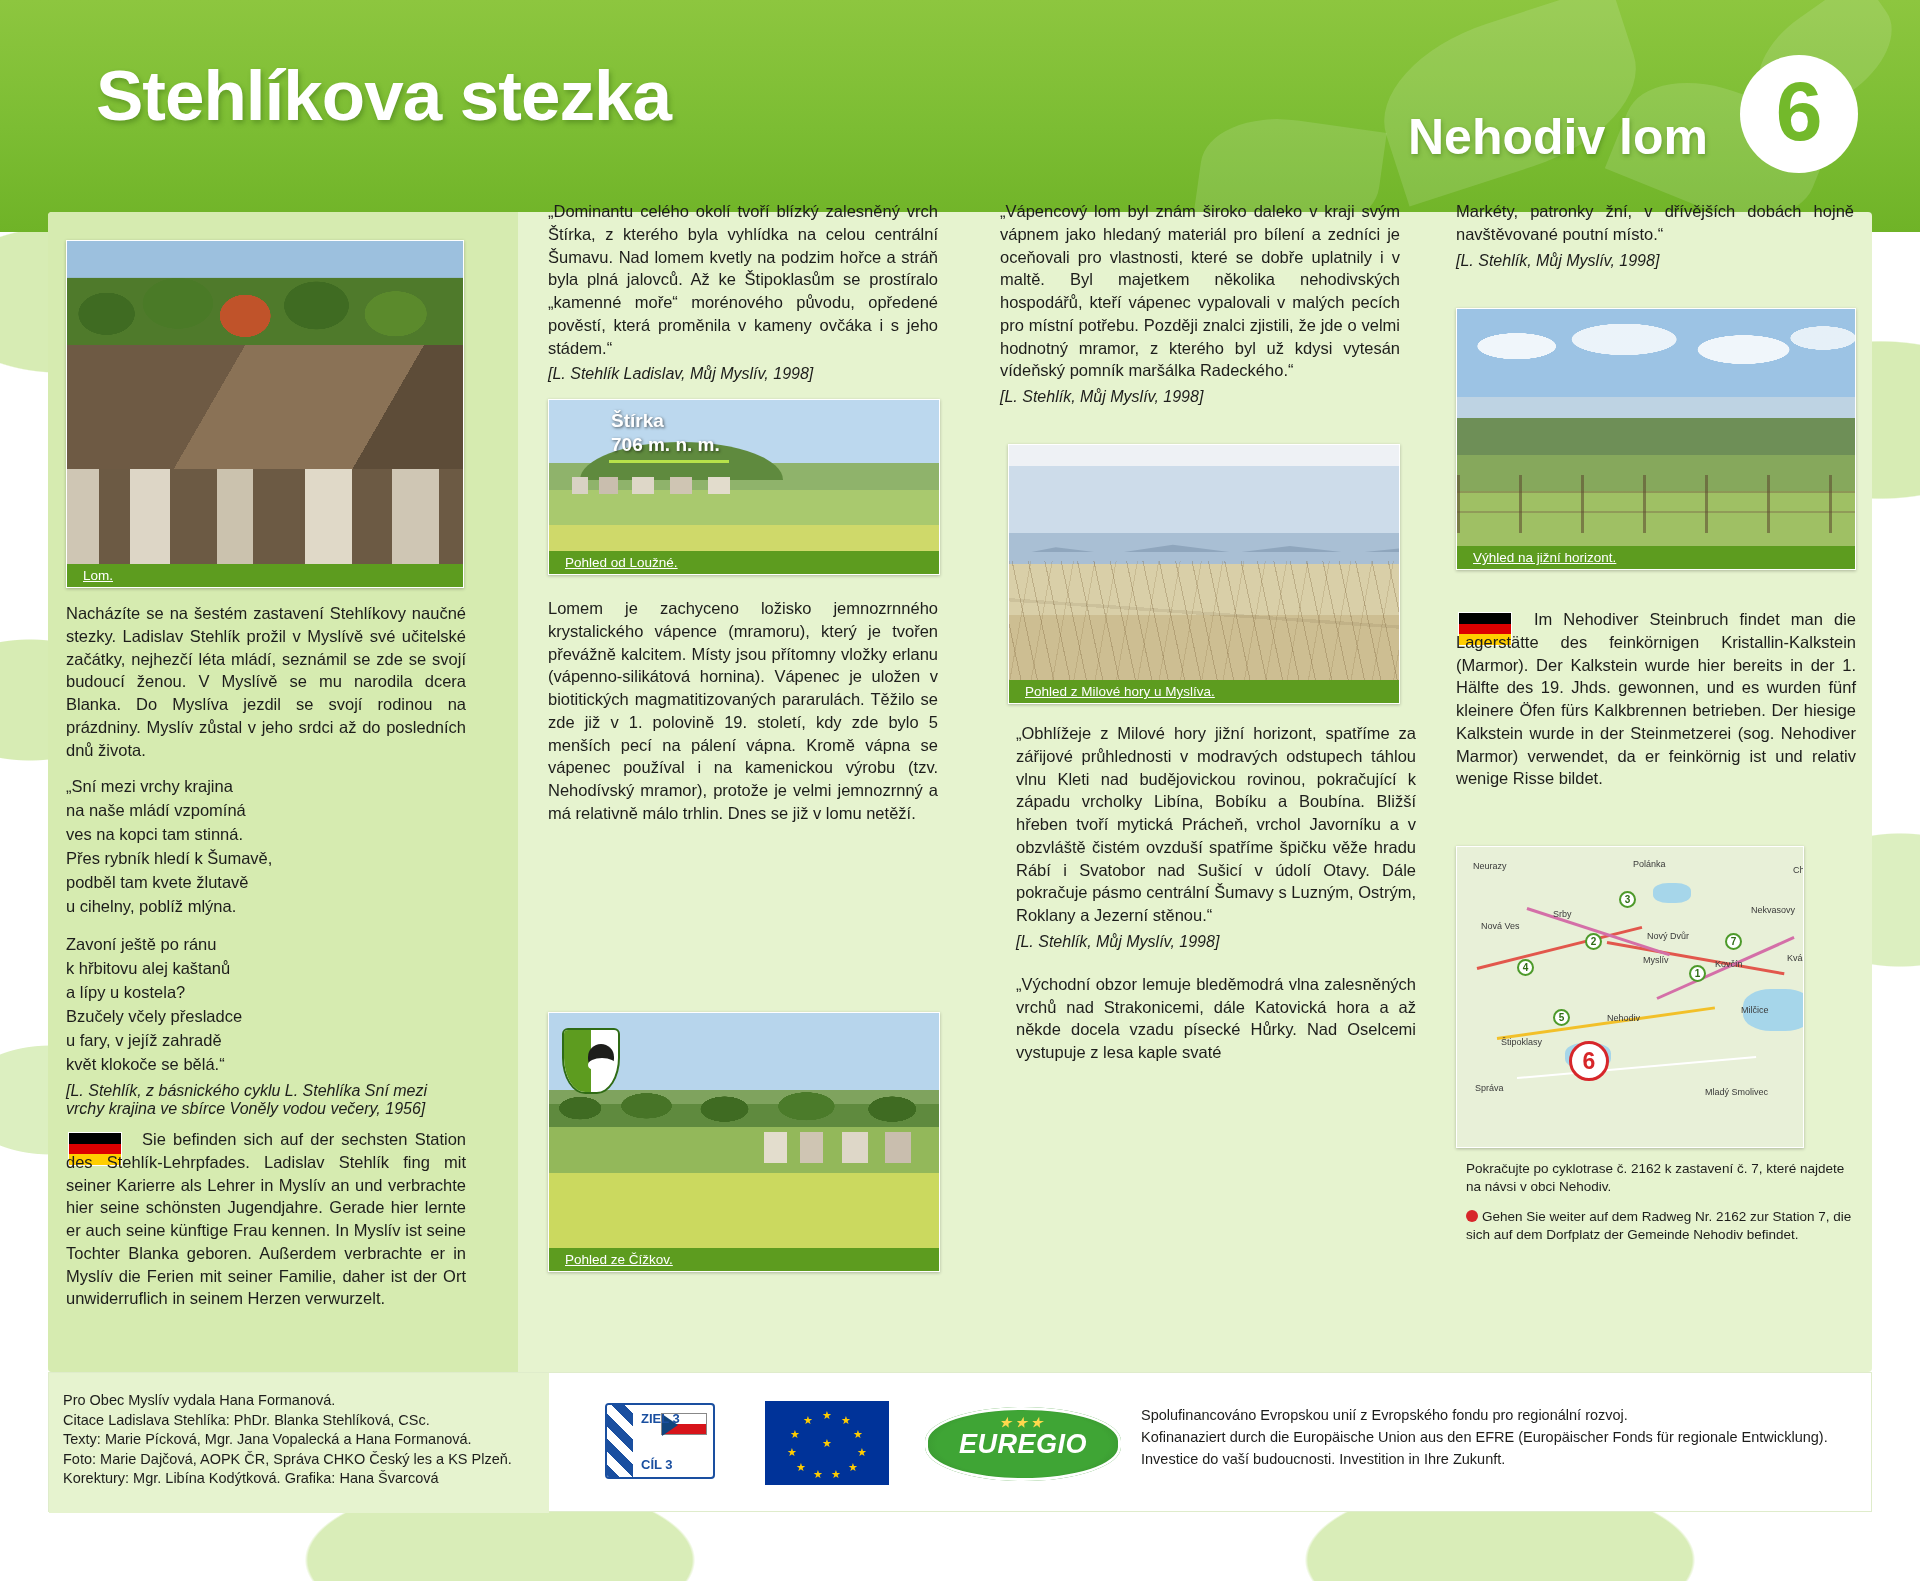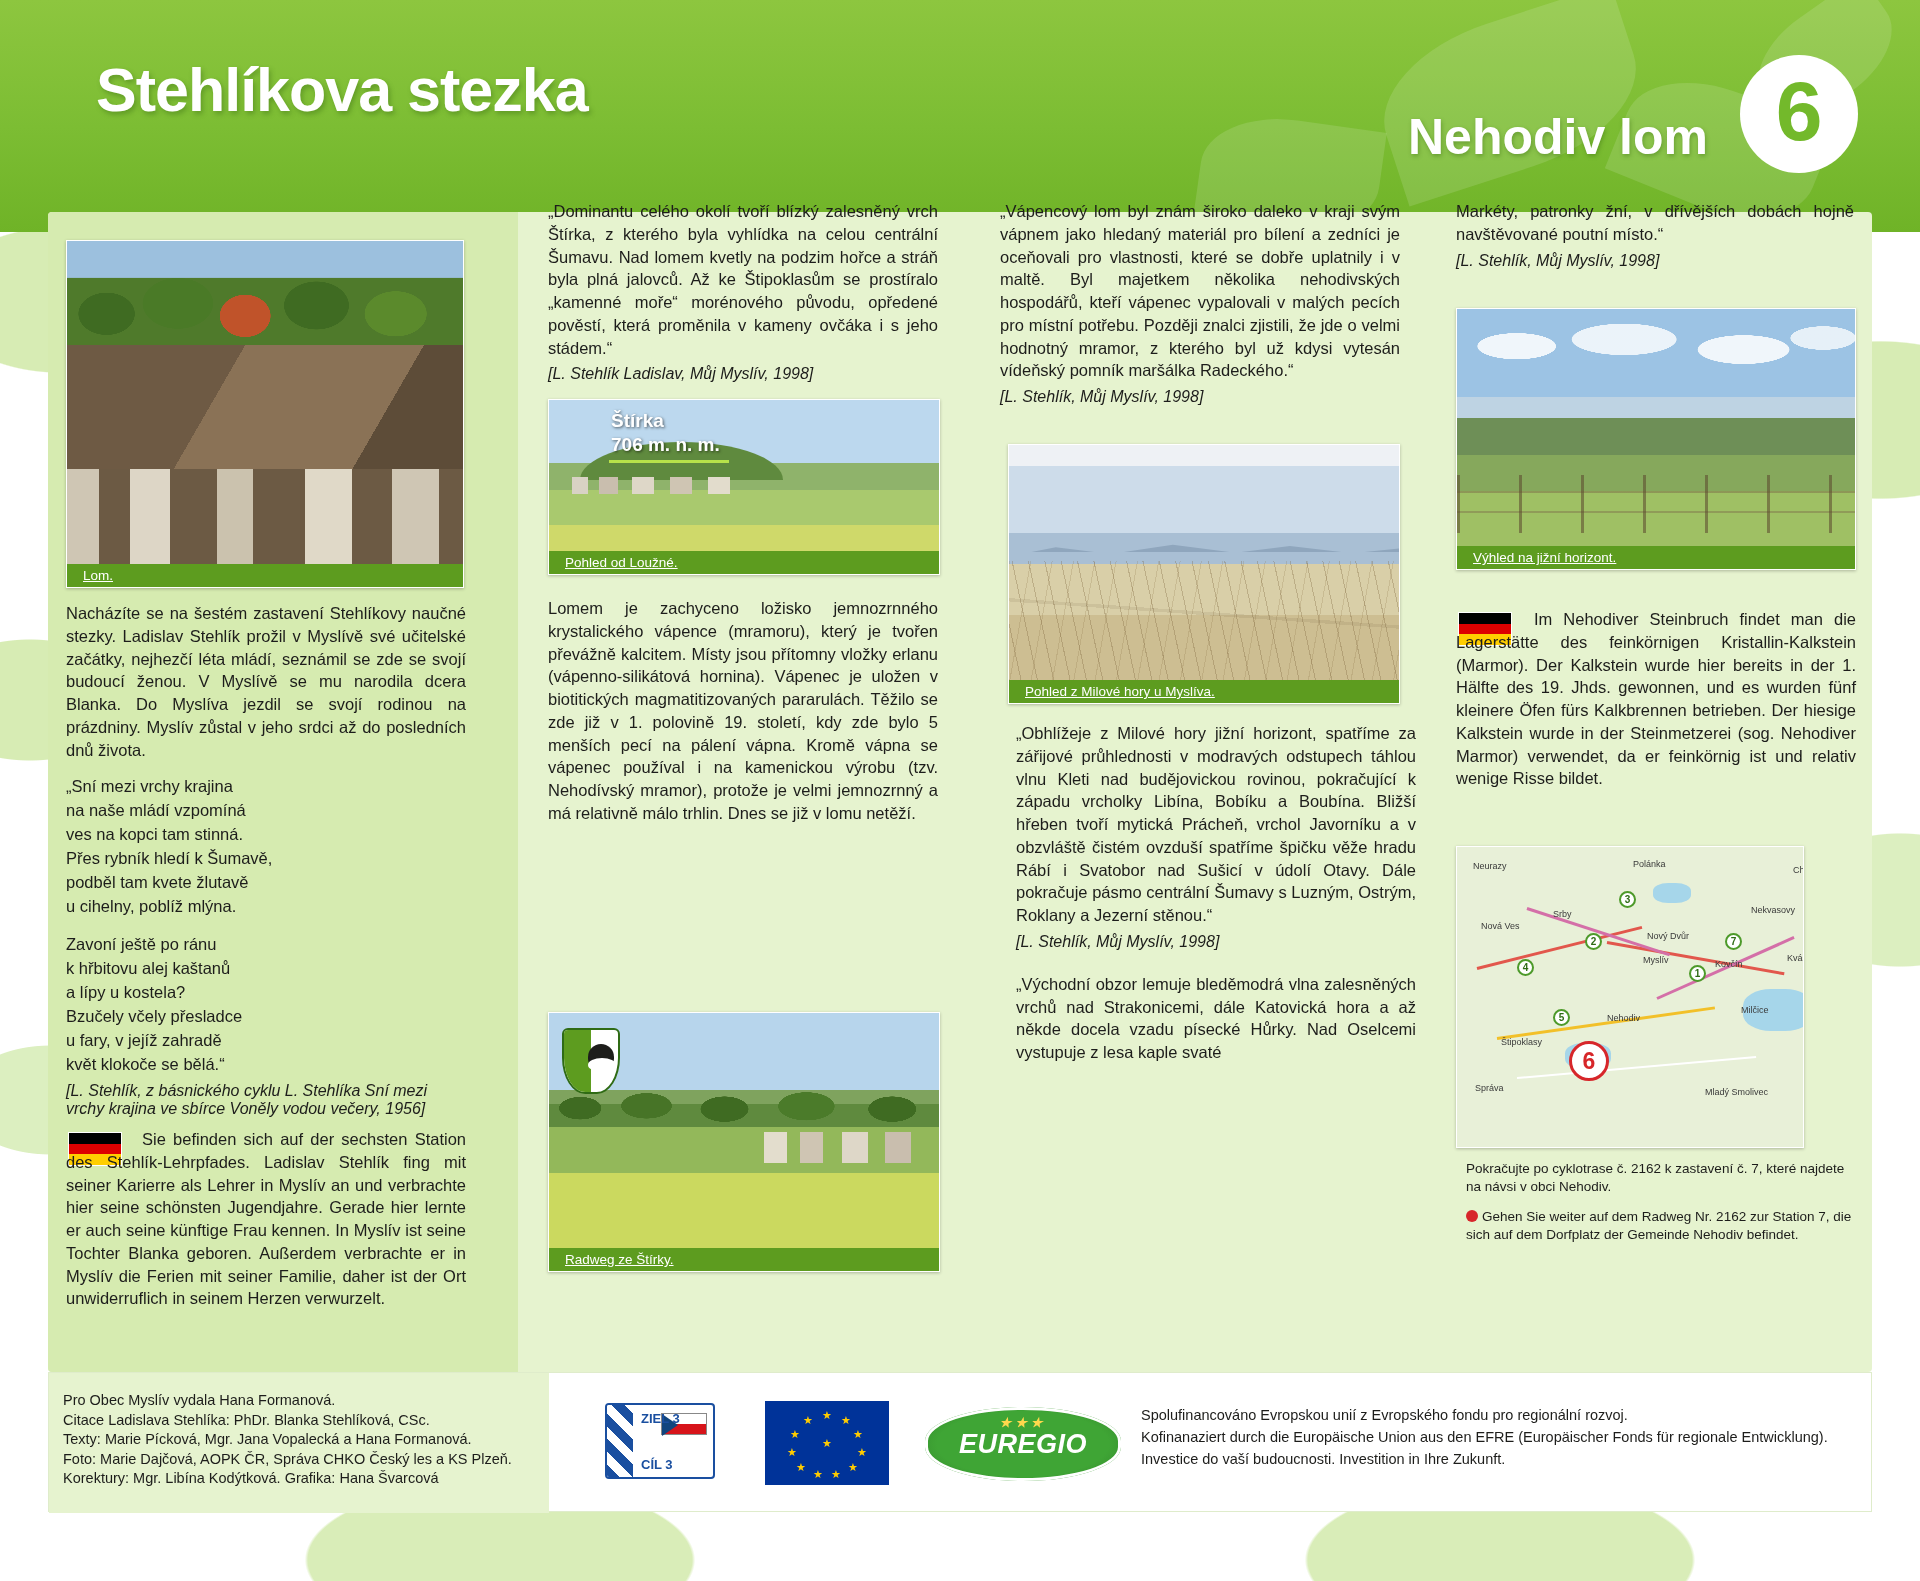--- a/index.html
+++ b/index.html
@@ -41,21 +41,21 @@
     position: absolute; border-radius: 50% 0 50% 0;
     background: rgba(255,255,255,0.13);
   }
   .header .leaf.l1 { width: 260px; height: 150px; left: 1380px; top: 20px; transform: rotate(-18deg); }
   .header .leaf.l2 { width: 200px; height: 120px; left: 1620px; top: 90px; transform: rotate(22deg); }
   .header .leaf.l3 { width: 180px; height: 110px; left: 1200px; top: 120px; transform: rotate(8deg); }
   .header .leaf.l4 { width: 150px; height: 90px; left: 1750px; top: 10px; transform: rotate(-35deg); }
 
   .title-main {
     position: absolute; left: 96px; top: 55px;
-    font-size: 61px; font-weight: bold; color: #ffffff;
+    font-size: 71px; font-weight: bold; color: #ffffff;
     letter-spacing: -1px;
     text-shadow: 2px 3px 5px rgba(60,110,20,0.45);
     white-space: nowrap;
   }
   .title-sub {
     position: absolute; right: 212px; top: 108px;
     font-size: 50px; font-weight: bold; color: #ffffff;
     text-shadow: 1px 2px 4px rgba(60,110,20,0.45);
     white-space: nowrap;
   }
@@ -397,21 +397,21 @@
       <div class="cap">Pohled od Loužné.</div>
     </div>
 
     <div class="col" style="left:500px; top:385px; width:390px;">
       <p class="t">Lomem je zachyceno ložisko jemnozrnného krystalického vápence (mramoru), který je tvořen převážně kalcitem. Místy jsou přítomny vložky erlanu (vápenno-silikátová hornina). Vápenec je uložen v biotitických magmatitizovaných pararulách. Těžilo se zde již v 1. polovině 19. století, kdy zde bylo 5 menších pecí na pálení vápna. Kromě vápna se vápenec používal i na kamenickou výrobu (tzv. Nehodívský mramor), protože je velmi jemnozrnný a má relativně málo trhlin. Dnes se již v lomu netěží.</p>
     </div>
 
     <div class="photo ph-fromstirka" style="left:500px; top:800px; width:392px; height:260px;">
       <div class="forest"></div>
       <div class="houses"></div>
-      <div class="cap">Radweg ze Štírky.</div>
+      <div class="cap">Pohled ze Čížkov.</div>
     </div>
     <div class="crest" style="left:514px; top:816px;">
       <div class="half"></div>
       <div class="bird"></div>
       <div class="wing"></div>
     </div>
 
     <div class="col" style="left:952px; top:-12px; width:400px;">
       <p class="t">„Vápencový lom byl znám široko daleko v kraji svým vápnem jako hledaný materiál pro bílení a zedníci je oceňovali pro vlastnosti, které se dobře uplatnily i v maltě. Byl majetkem několika nehodivských hospodářů, kteří vápenec vypalovali v malých pecích pro místní potřebu. Později znalci zjistili, že jde o velmi hodnotný mramor, z kterého byl už kdysi vytesán vídeňský pomník maršálka Radeckého.“</p>
       <p class="src">[L. Stehlík, Můj Myslív, 1998]</p>

